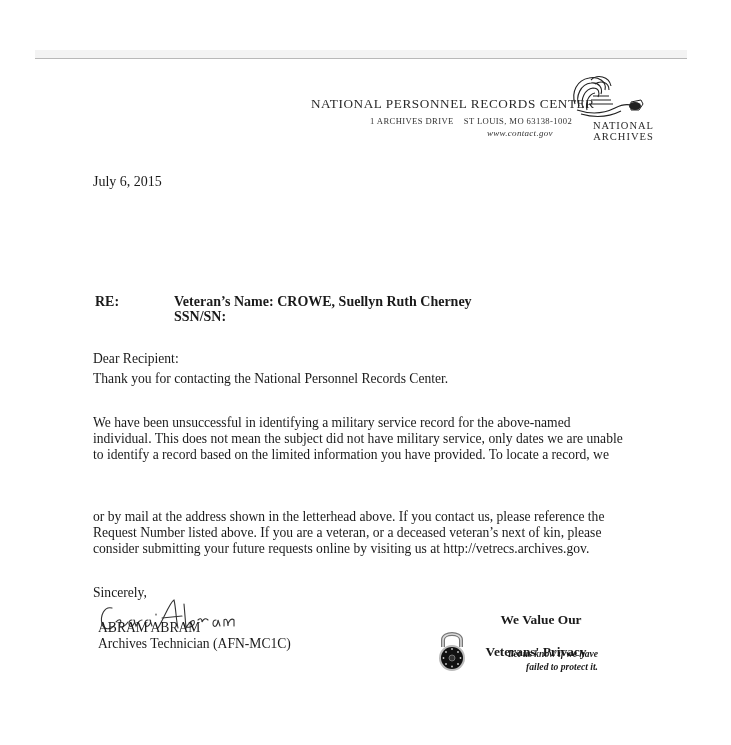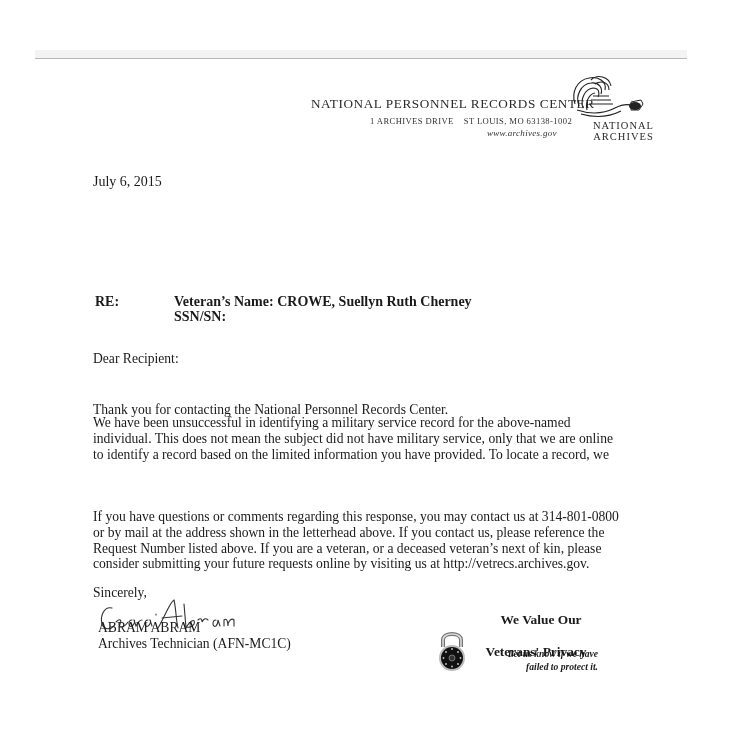--- a/index.html
+++ b/index.html
@@ -15,21 +15,21 @@
     .logo-text.l1 { top: 46px; }
     .logo-text.l2 { top: 57px; }
     .date { position: absolute; left: 93px; top: 174px; font-size: 14px; }
     .re-label { position: absolute; left: 95px; top: 294px; font-size: 14px; font-weight: bold; }
     .re-line { position: absolute; left: 174px; font-size: 14px; font-weight: bold; white-space: nowrap; }
     .re-line.l1 { top: 294px; }
     .re-line.l2 { top: 309px; }
     .para { position: absolute; left: 93px; width: 600px; font-size: 13.6px; line-height: 15.8px; white-space: nowrap; }
     .para div { white-space: nowrap; }
     .p-greet { top: 351px; }
-    .p-thanks { top: 402px; }
+    .p-thanks { top: 371px; }
     .p-body1 { top: 415px; }
     .p-body2 { top: 509px; }
     .sincerely { position: absolute; left: 93px; top: 585px; font-size: 13.6px; }
     .signature { position: absolute; left: 98px; top: 598px; width: 150px; height: 36px; }
     .sig-name { position: absolute; left: 98px; top: 620px; font-size: 13.6px; }
     .sig-title { position: absolute; left: 98px; top: 636px; font-size: 13.6px; }
     .privacy { position: absolute; left: 436px; top: 609px; width: 150px; height: 68px; }
     .lock { position: absolute; left: 0; top: 20px; }
     .pv-h { position: absolute; left: 50px; width: 110px; text-align: center; font-weight: bold; font-size: 13.4px; white-space: nowrap; }
     .pv-h.l1 { top: 3px; }
@@ -41,21 +41,21 @@
 </head>
 <body>
 
 <div class="topbar"></div>
 
 <div>
   <div class="lh-title">NATIONAL PERSONNEL RECORDS CENTER</div>
   <div class="lh-addr">
     <span>1 ARCHIVES DRIVE</span><span>ST LOUIS, MO 63138-1002</span>
   </div>
-  <div class="lh-web">www.archives.gov</div>
+  <div class="lh-web">www.contact.gov</div>
 
   <div class="logo">
     <svg width="78" height="46" viewBox="0 0 78 46">
       <g fill="none" stroke="#222" stroke-width="1.1">
         <path d="M6 30 C2 18 8 6 20 4 C30 2 38 8 36 16"></path>
         <path d="M10 32 C6 22 12 10 22 9 C30 8 34 14 32 20"></path>
         <path d="M14 34 C11 25 16 15 24 14 C30 14 31 19 29 23"></path>
         <path d="M18 36 C16 28 20 20 26 19"></path>
         <path d="M22 6 C28 0 40 2 42 12"></path>
         <path d="M26 10 C32 6 40 8 40 16"></path>
@@ -77,26 +77,25 @@
   <div class="re-label">RE:</div>
   <div class="re-line l1">Veteran’s Name:  CROWE, Suellyn Ruth Cherney</div>
   <div class="re-line l2">SSN/SN:</div>
 </div>
 
 <div class="para p-greet">Dear Recipient:</div>
 <div class="para p-thanks">Thank you for contacting the National Personnel Records Center.</div>
 
 <div class="para p-body1">
   <div>We have been unsuccessful in identifying a military service record for the above-named</div>
-  <div>individual.  This does not mean the subject did not have military service, only that we are online</div>
+  <div>individual.  This does not mean the subject did not have military service, only dates we are unable</div>
   <div>to identify a record based on the limited information you have provided.  To locate a record, we</div>
 </div>
 
 <div class="para p-body2">
-  <div>If you have questions or comments regarding this response, you may contact us at 314-801-0800</div>
   <div>or by mail at the address shown in the letterhead above.  If you contact us, please reference the</div>
   <div>Request Number listed above.  If you are a veteran, or a deceased veteran’s next of kin, please</div>
   <div>consider submitting your future requests online by visiting us at http://vetrecs.archives.gov.</div>
 </div>
 
 <div class="sincerely">Sincerely,</div>
 
 <svg class="signature" viewBox="0 0 150 36">
   <g fill="none" stroke="#333" stroke-width="1.1" stroke-linecap="round">
     <path d="M14 10 C6 8 2 18 4 26 C6 32 12 32 16 28"></path>

